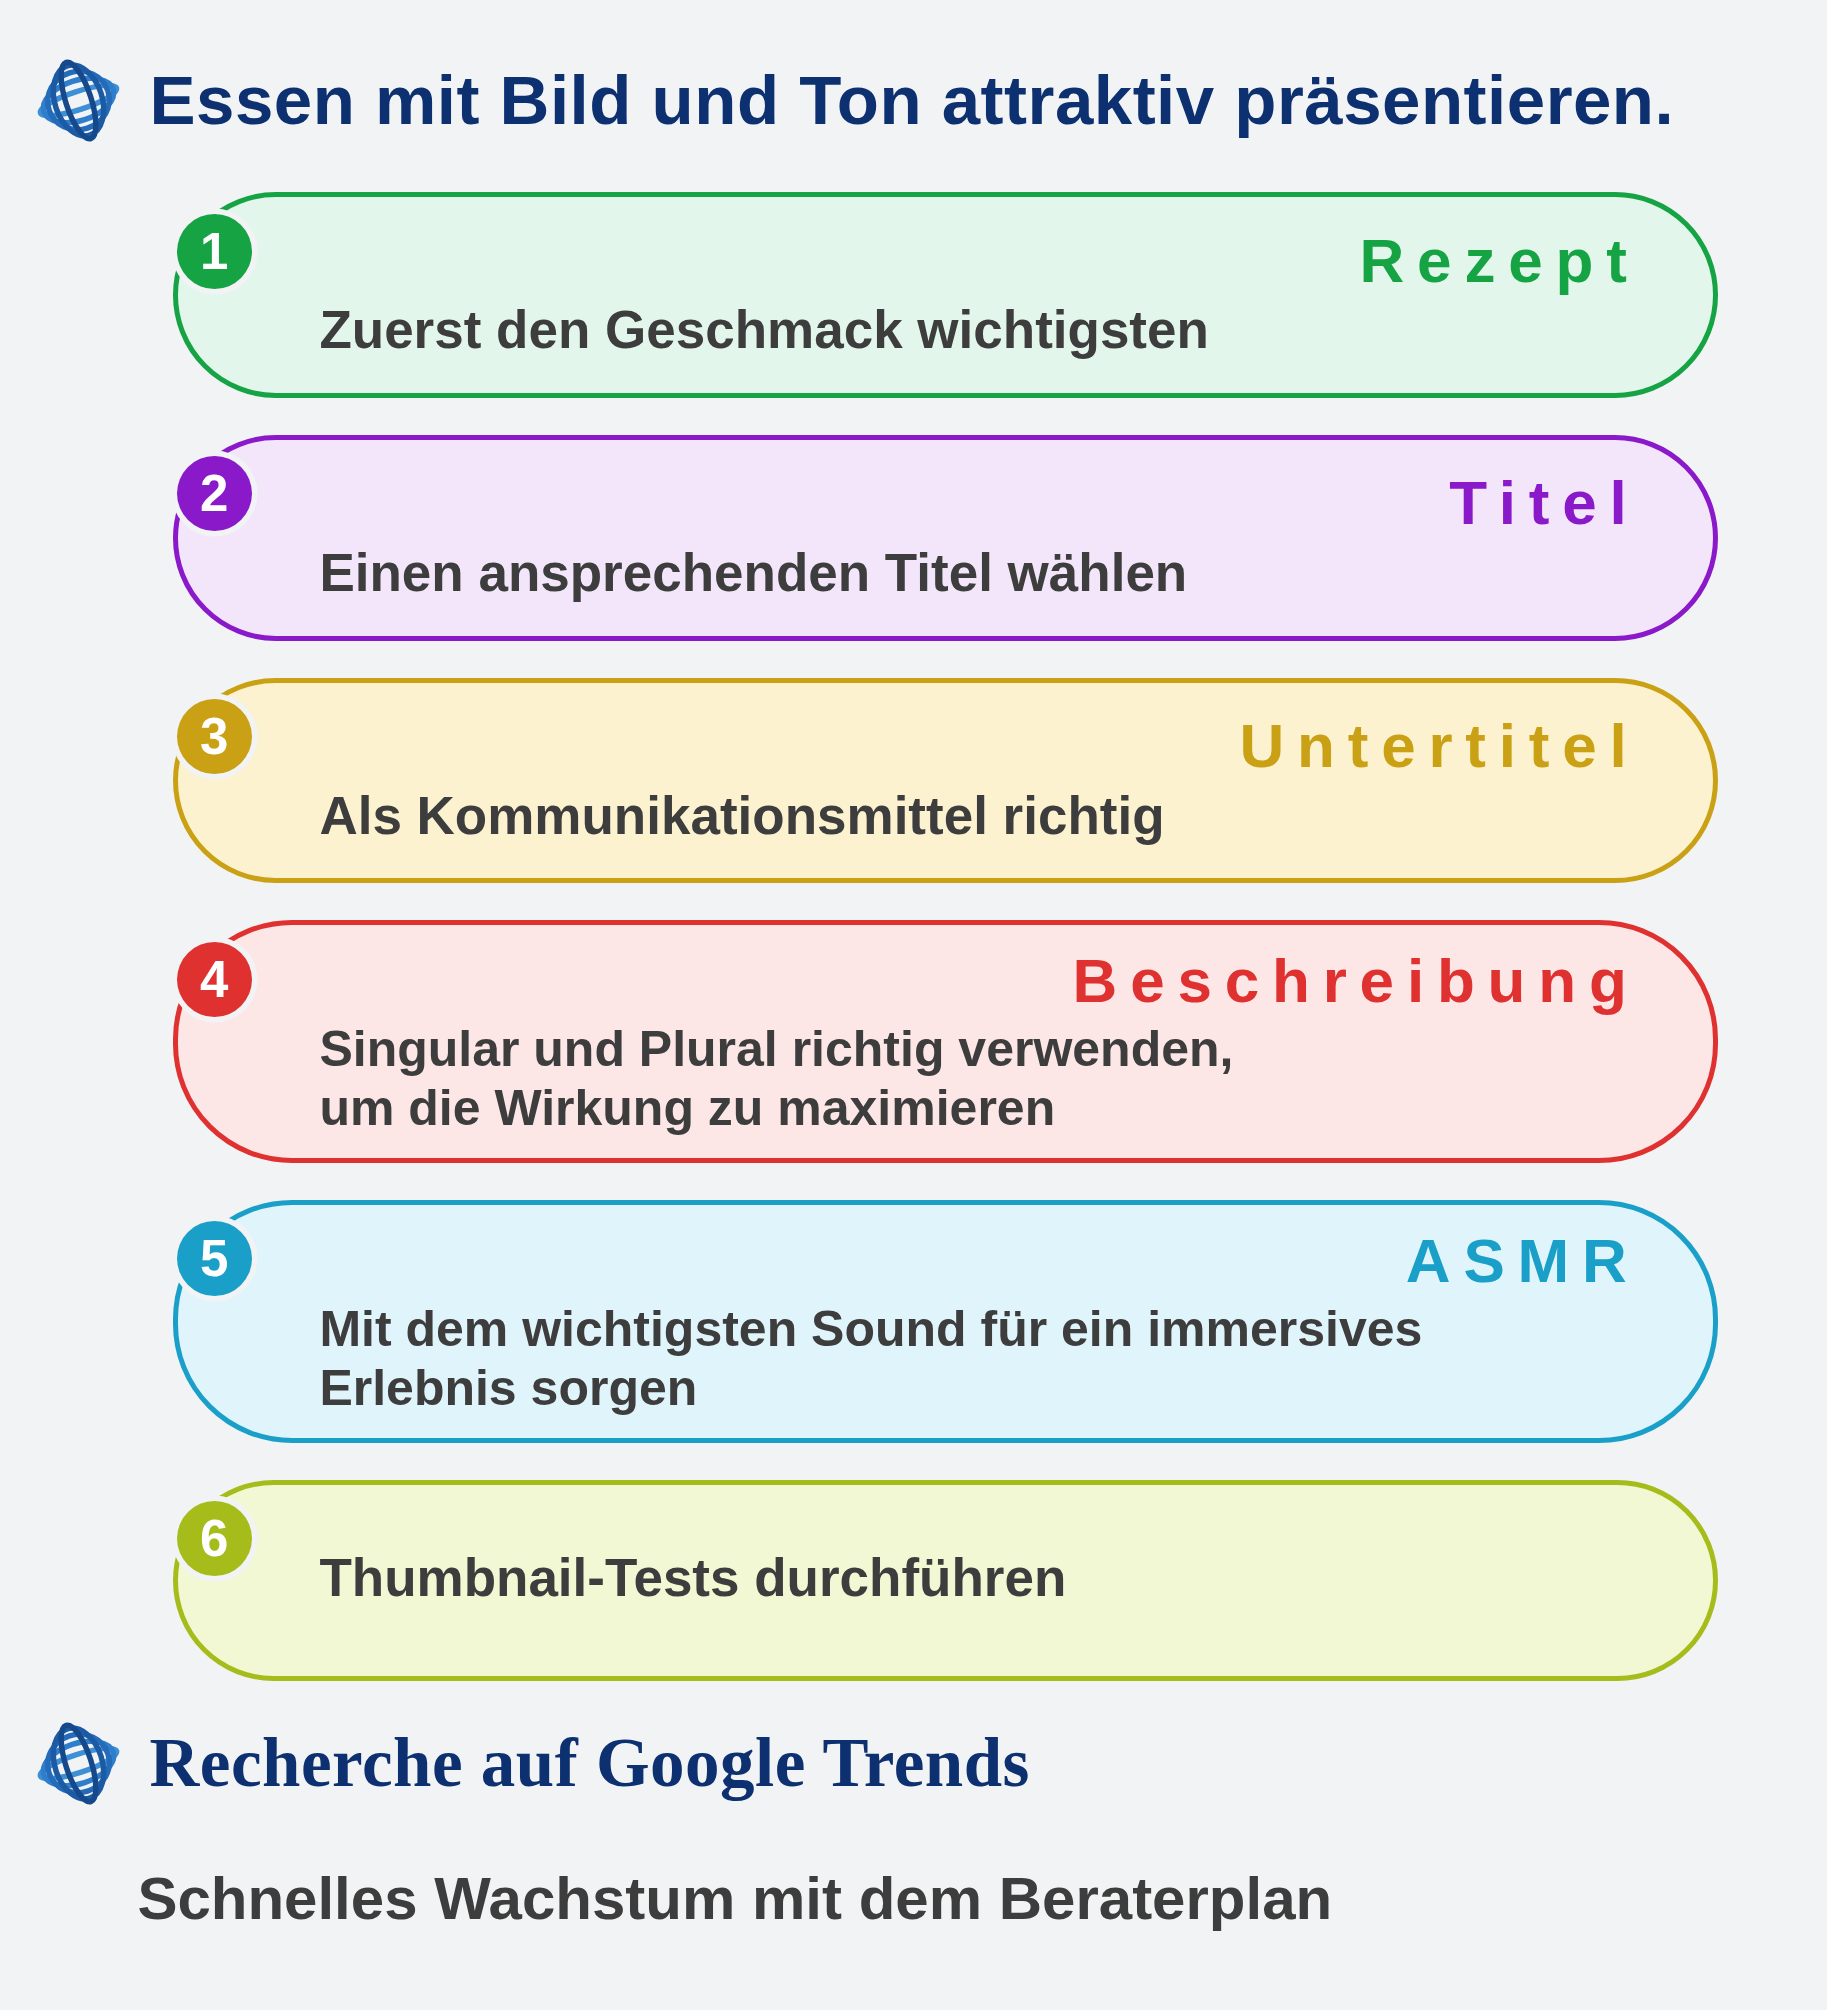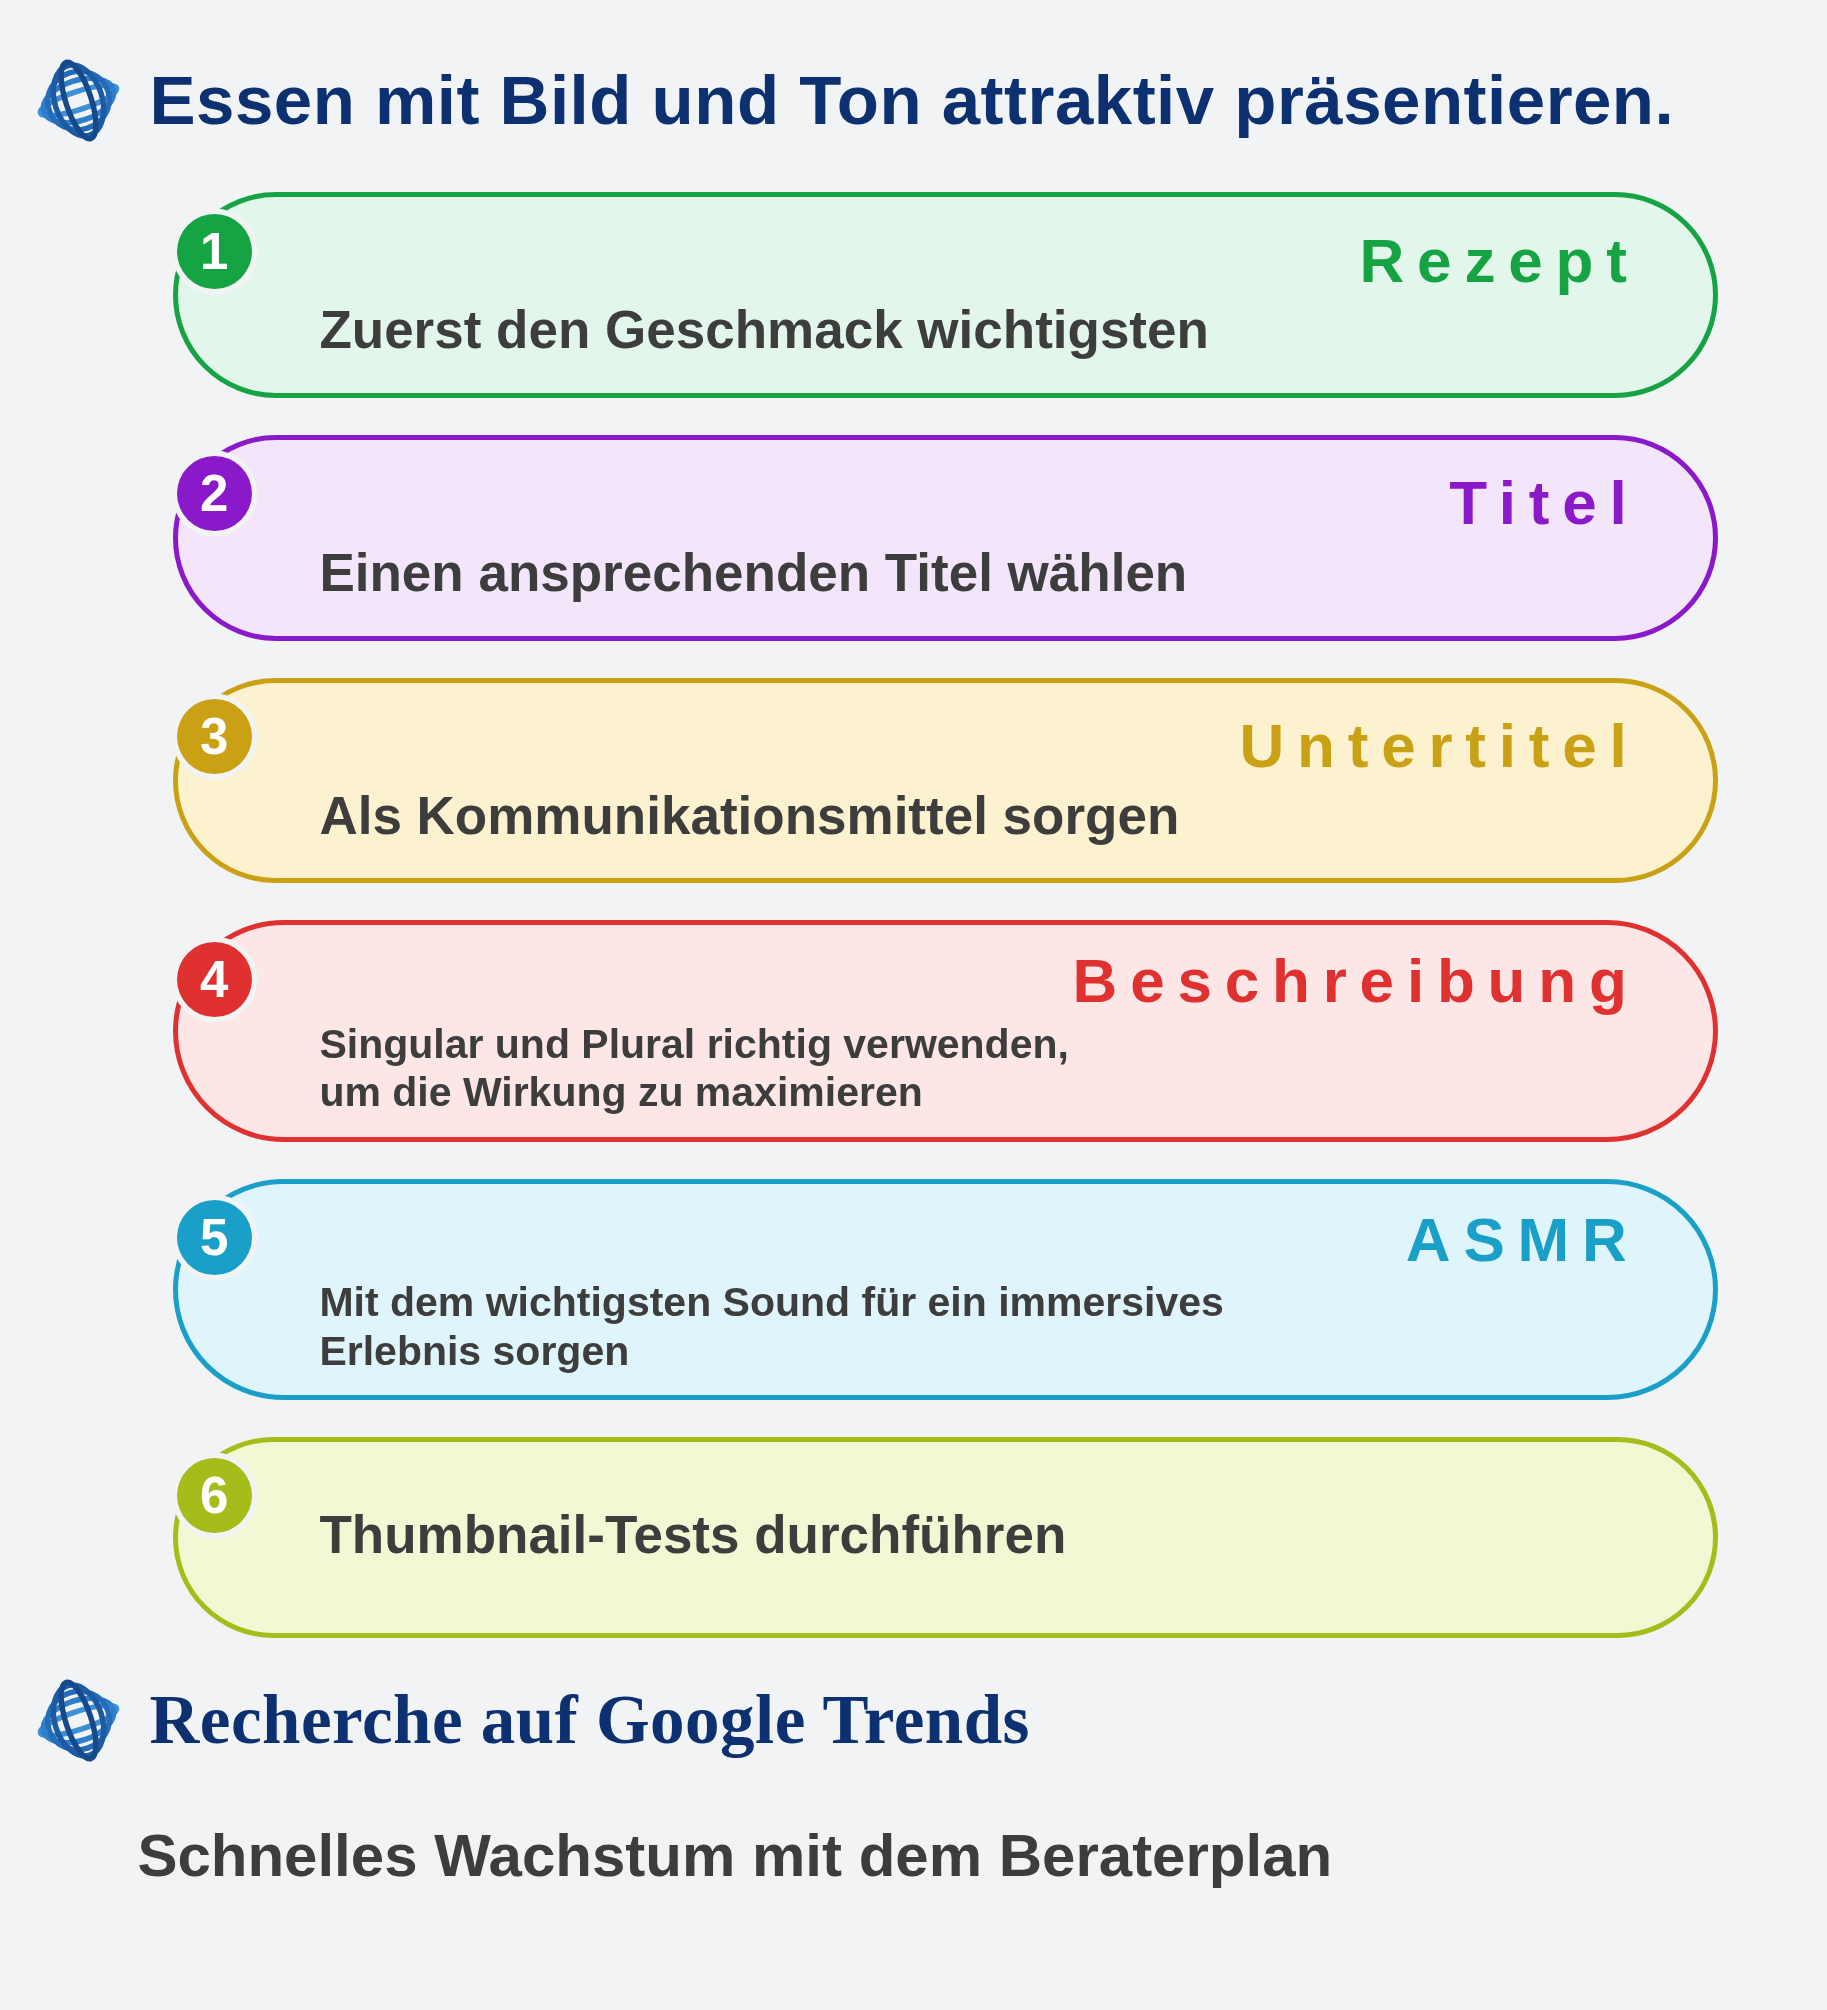--- a/index.html
+++ b/index.html
@@ -66,21 +66,21 @@
     text-align: right;
   }
   .pill .desc {
     color: #3d3d3d;
     font-size: 53px;
     font-weight: 700;
     line-height: 1.18;
     margin-left: 31px;
     white-space: pre-line;
   }
-  .pill .desc.small { font-size: 41px; font-weight: 700; }
+  .pill .desc.small { font-size: 50px; font-weight: 700; }
 
   .footer-line {
     color: #3d3d3d;
     font-weight: 700;
     font-size: 60px;
     margin: 55px 0 0 110px;
   }
 
   
   .c-green  { --c:#15a344; --bg:#e3f6ec; }
@@ -121,21 +121,21 @@
       <div class="desc">Zuerst den Geschmack wichtigsten</div>
     </div>
     <div class="pill c-purple">
       <div class="badge">2</div>
       <div class="label">Titel</div>
       <div class="desc">Einen ansprechenden Titel wählen</div>
     </div>
     <div class="pill c-gold">
       <div class="badge">3</div>
       <div class="label">Untertitel</div>
-      <div class="desc">Als Kommunikationsmittel sorgen</div>
+      <div class="desc">Als Kommunikationsmittel richtig</div>
     </div>
     <div class="pill c-red tight">
       <div class="badge">4</div>
       <div class="label">Beschreibung</div>
       <div class="desc small">Singular und Plural richtig verwenden,
 um die Wirkung zu maximieren</div>
     </div>
     <div class="pill c-cyan tight">
       <div class="badge">5</div>
       <div class="label">ASMR</div>

